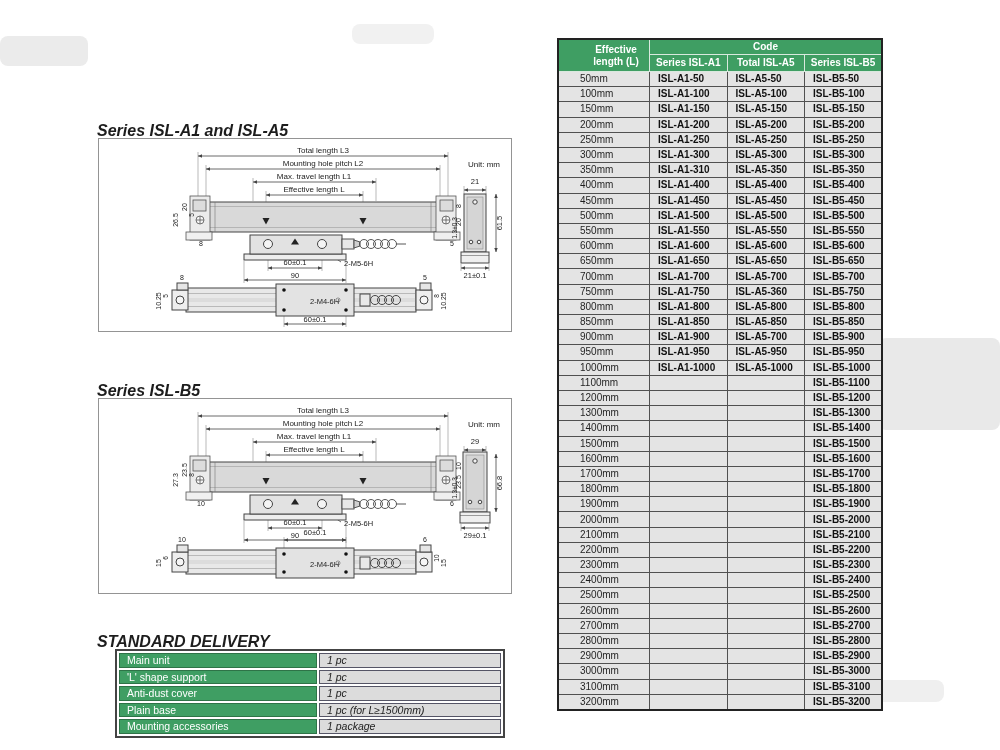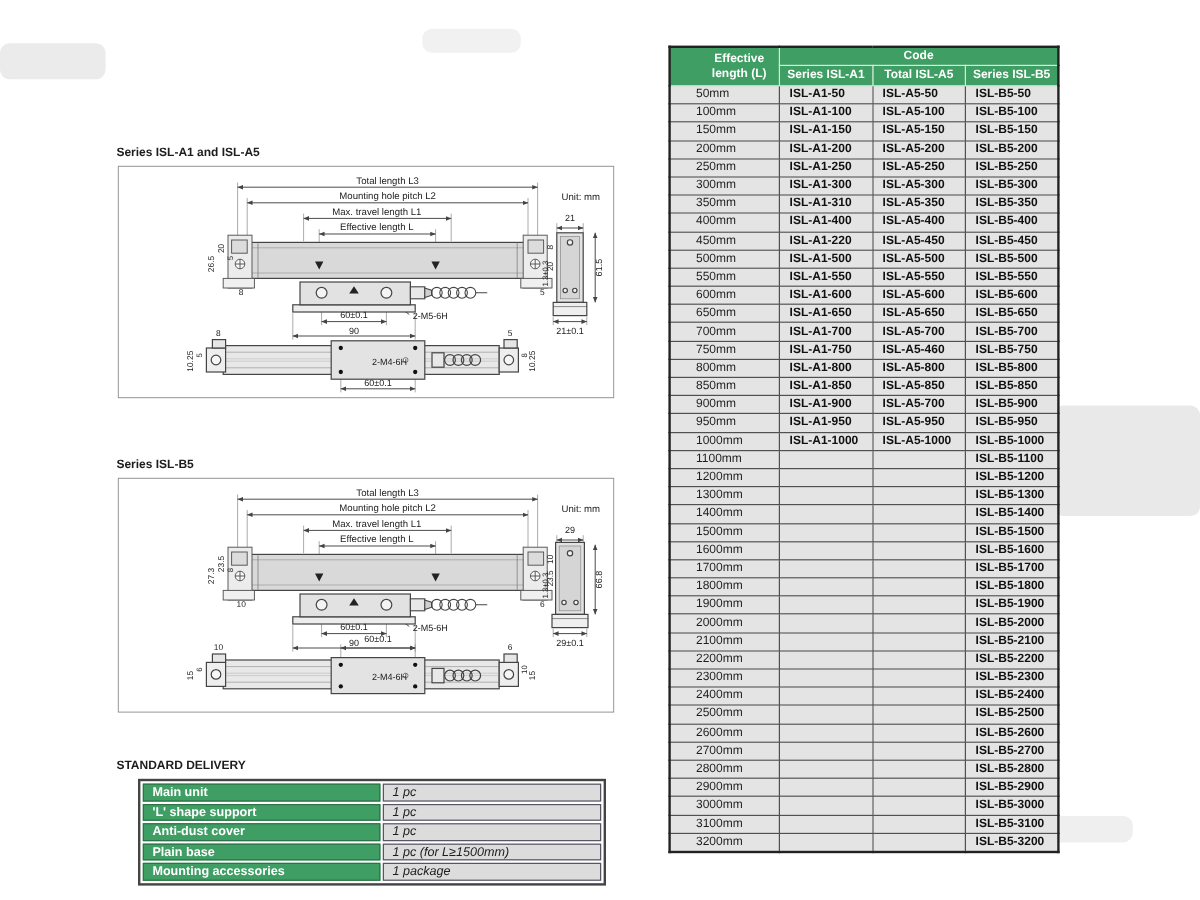--- a/index.html
+++ b/index.html
@@ -4,21 +4,21 @@
 <style>
   html,body{margin:0;padding:0;}
   body{
     width:1000px;height:750px;position:relative;overflow:hidden;
     background:#ffffff;font-family:"Liberation Sans",sans-serif;color:#222;
   }
   .abs{position:absolute;}
   .blob{position:absolute;border-radius:8px;}
 
   
-  .sec-title{position:absolute;font-size:10px;font-weight:bold;color:#1d1d1d;}
+  .sec-title{position:absolute;font-size:16px;font-weight:bold;color:#1d1d1d;font-style:italic;}
 
   
   #codeTable{
     position:absolute;left:557px;top:38px;width:326px;
     border-collapse:collapse;table-layout:fixed;border:2px solid #222;
   }
   #codeTable th{
     background:#3f9e63;color:#ffffff;font-size:10px;font-weight:bold;
     border:1px solid #dcead f;border:1px solid #d9e9de;padding:0 2px;line-height:1.12;
   }
@@ -34,21 +34,21 @@
 
   
   #deliveryTable{
     position:absolute;left:115px;top:649px;width:390px;
     border-collapse:separate;border-spacing:2px;background:#fff;border:2px solid #444;
   }
   #deliveryTable td{
     height:12.6px;font-size:10.5px;line-height:1;padding:0 7px;border:1px solid #556;
     white-space:nowrap;
   }
-  #deliveryTable td.c0{width:182px;background:#3f9e63;color:#fff;font-weight:bold;border-color:#2e7347;}
+  #deliveryTable td.c0{width:182px;background:#3f9e63;color:#fff;font-weight:normal;border-color:#2e7347;}
   #deliveryTable td:not(.c0){background:#dcdcdc;color:#1d1d1d;font-style:italic;}
 
   
   svg text{fill:#222;font-family:"Liberation Sans",sans-serif;}
   .frame{fill:#ffffff;stroke:#949494;stroke-width:1;}
 </style>
 </head>
 <body>
 
 <div class="blob" style="left:0;top:36px;width:88px;height:30px;background:#ebebeb;"></div>
@@ -456,21 +456,21 @@
         <td>ISL-B5-350</td>
       </tr>
       <tr>
         <td class="c0">400mm</td>
         <td>ISL-A1-400</td>
         <td>ISL-A5-400</td>
         <td>ISL-B5-400</td>
       </tr>
       <tr>
         <td class="c0">450mm</td>
-        <td>ISL-A1-220</td>
+        <td>ISL-A1-450</td>
         <td>ISL-A5-450</td>
         <td>ISL-B5-450</td>
       </tr>
       <tr>
         <td class="c0">500mm</td>
         <td>ISL-A1-500</td>
         <td>ISL-A5-500</td>
         <td>ISL-B5-500</td>
       </tr>
       <tr>
@@ -493,21 +493,21 @@
       </tr>
       <tr>
         <td class="c0">700mm</td>
         <td>ISL-A1-700</td>
         <td>ISL-A5-700</td>
         <td>ISL-B5-700</td>
       </tr>
       <tr>
         <td class="c0">750mm</td>
         <td>ISL-A1-750</td>
-        <td>ISL-A5-460</td>
+        <td>ISL-A5-360</td>
         <td>ISL-B5-750</td>
       </tr>
       <tr>
         <td class="c0">800mm</td>
         <td>ISL-A1-800</td>
         <td>ISL-A5-800</td>
         <td>ISL-B5-800</td>
       </tr>
       <tr>
         <td class="c0">850mm</td>

